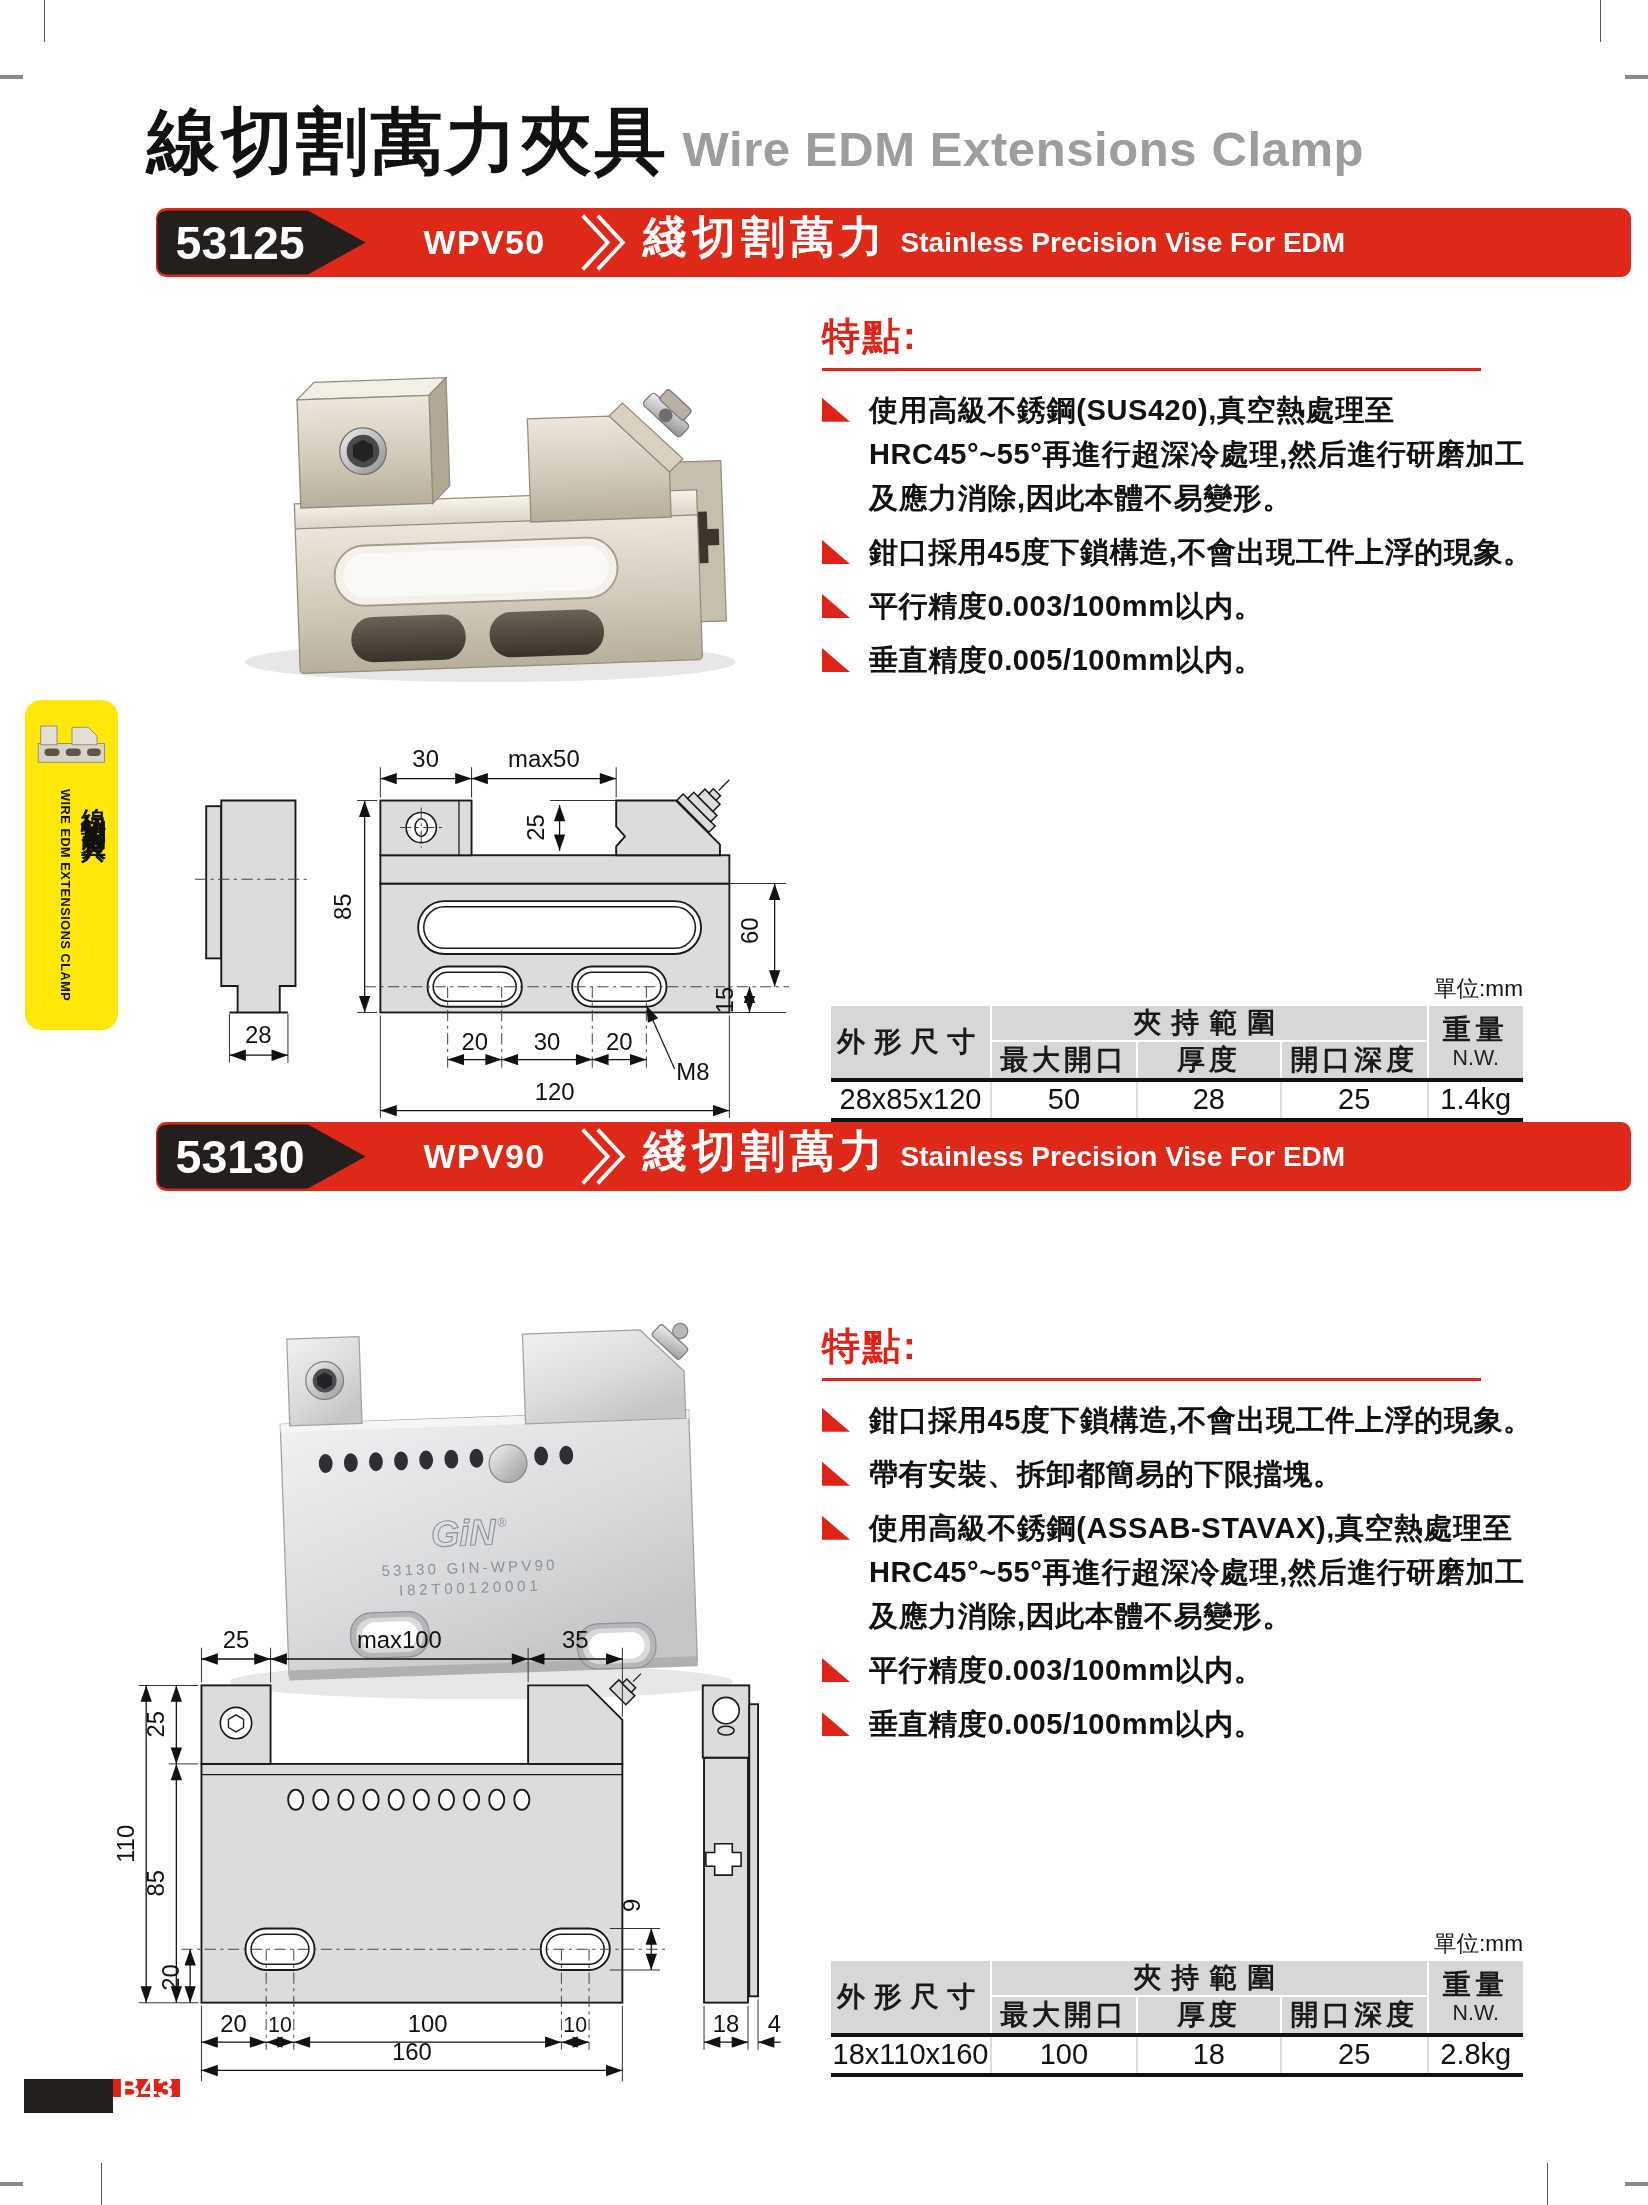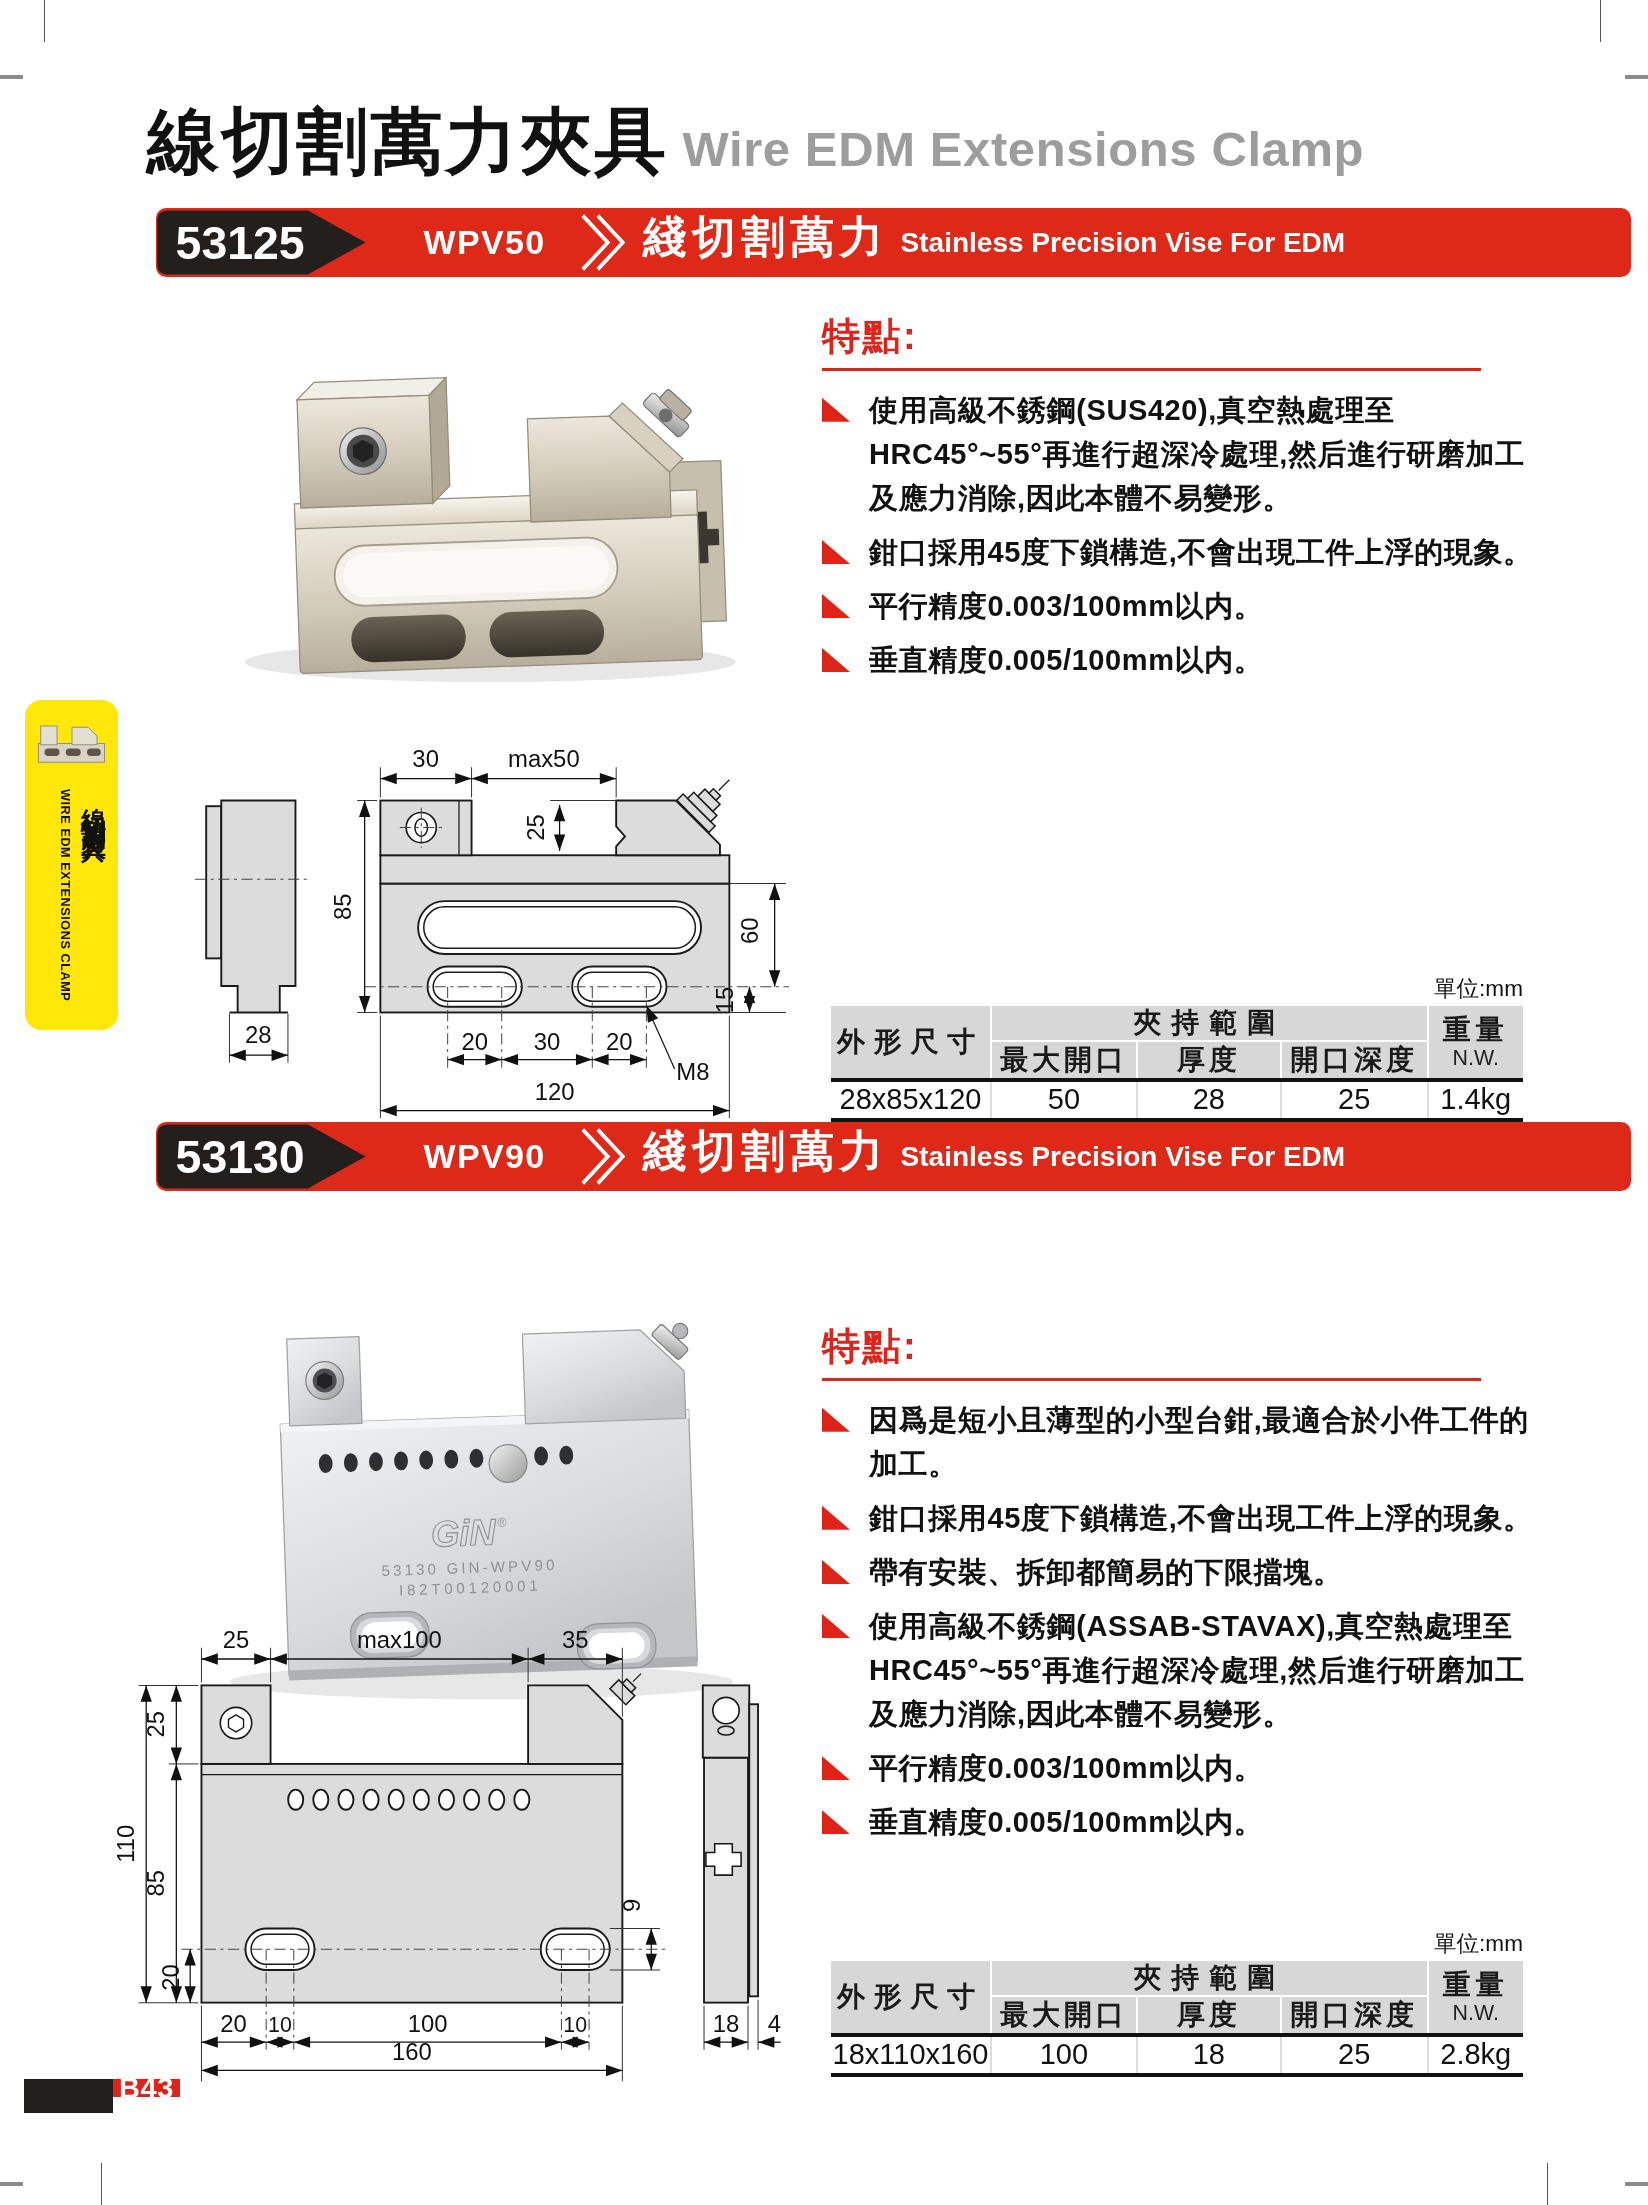--- a/index.html
+++ b/index.html
@@ -420,21 +420,20 @@
       <rect x="654" y="578" width="107" height="56" rx="26" fill="#d7d9db"></rect>
       <rect x="663" y="585" width="89" height="42" rx="21" fill="#ffffff"></rect>
     </g>
   </g>
 </svg>
 
 <div class="features" style="left:822px; top:1321px;">
   <div class="feat-title">特點:</div>
   <div class="feat-rule"></div>
   <ul>
-    <li><span class="tri"></span><span>因爲是短小且薄型的小型台鉗,最適合於小件工件的加工。</span></li>
     <li><span class="tri"></span><span>鉗口採用45度下鎖構造,不會出現工件上浮的現象。</span></li>
     <li><span class="tri"></span><span>帶有安裝、拆卸都簡易的下限擋塊。</span></li>
     <li><span class="tri"></span><span>使用高級不銹鋼(ASSAB-STAVAX),真空熱處理至HRC45°~55°再進行超深冷處理,然后進行研磨加工及應力消除,因此本體不易變形。</span></li>
     <li><span class="tri"></span><span>平行精度0.003/100mm以内。</span></li>
     <li><span class="tri"></span><span>垂直精度0.005/100mm以内。</span></li>
   </ul>
 </div>
 
 <svg class="abs" style="left:113px; top:1610px;" width="780" height="490" viewBox="0 0 1240 780">
   <defs>

